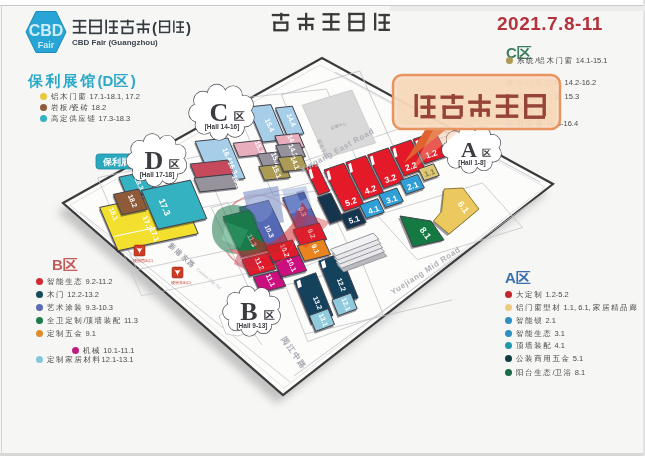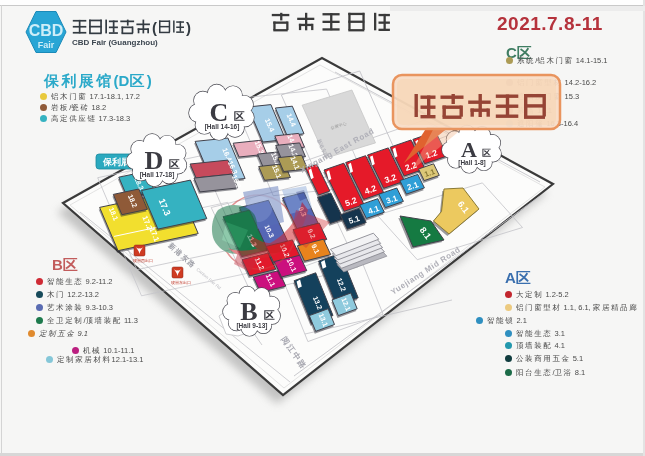--- a/index.html
+++ b/index.html
@@ -352,45 +352,45 @@
 <rect x="374.0" y="12.8" width="2.3" height="17.5"></rect>
 <rect x="378.5" y="13.9" width="11.4" height="2.3"></rect>
 <rect x="378.5" y="21.5" width="11.4" height="2.3"></rect>
 <rect x="378.5" y="28.7" width="11.4" height="2.3"></rect>
 <rect x="383.5" y="13.9" width="2.3" height="15.2"></rect>
 </g>
 
 <text x="497" y="30" font-size="19" font-weight="bold" fill="#b5323c" letter-spacing="0.5">2021.7.8-11</text>
 </svg>
 
-<div class="ltitle" style="left:44px;top:72px;color:#2ba9c9;"><span style="letter-spacing:2.4px">保利展馆</span>(D<span style="letter-spacing:2.4px">区</span>)</div>
+<div class="ltitle" style="left:28px;top:72px;color:#2ba9c9;"><span style="letter-spacing:2.4px">保利展馆</span>(D<span style="letter-spacing:2.4px">区</span>)</div>
 <div class="litem" style="left:40px;top:92px;"><span class="dot" style="background:#e8c93c"></span><span style="letter-spacing:1.6px">铝木门窗</span> 17.1-18.1, 17.2</div>
 <div class="litem" style="left:40px;top:103px;"><span class="dot" style="background:#8f5a38"></span><span style="letter-spacing:1.6px">岩板</span>/<span style="letter-spacing:1.6px">瓷砖</span> 18.2</div>
 <div class="litem" style="left:40px;top:114px;"><span class="dot" style="background:#35b2c1"></span><span style="letter-spacing:1.6px">高定供应链</span> 17.3-18.3</div>
 
 <div class="ltitle" style="left:36px;top:256px;color:#c25c5c;padding-left:16px;">B<span style="letter-spacing:2.4px">区</span></div>
 <div class="litem" style="left:36px;top:277px;"><span class="dot" style="background:#cf2b35"></span><span style="letter-spacing:1.6px">智能生态</span> 9.2-11.2</div>
 <div class="litem" style="left:36px;top:290px;"><span class="dot" style="background:#174a5a"></span><span style="letter-spacing:1.6px">木门</span> 12.2-13.2</div>
 <div class="litem" style="left:36px;top:303px;text-align:center;"><span class="dot" style="background:#5a6cb2"></span><span style="letter-spacing:1.6px">艺术涂装</span> 9.3-10.3</div>
 <div class="litem" style="left:36px;top:316px;"><span class="dot" style="background:#1d7a4d"></span><span style="letter-spacing:1.6px">全卫定制</span>/<span style="letter-spacing:1.6px">顶墙装配</span> 11.3</div>
-<div class="litem" style="left:28px;top:329px;font-style:italic;"><span class="dot" style="background:#e08a2e"></span><span style="letter-spacing:1.6px">定制五金</span> 9.1</div>
+<div class="litem" style="left:36px;top:329px;"><span class="dot" style="background:#e08a2e"></span><span style="letter-spacing:1.6px">定制五金</span> 9.1</div>
 <div class="litem" style="left:36px;top:346px;margin-left:36px;"><span class="dot" style="background:#bb1f80"></span><span style="letter-spacing:1.6px">机械</span> 10.1-11.1</div>
-<div class="litem" style="left:36px;top:355px;margin-left:10px;"><span class="dot" style="background:#85c7d8"></span><span style="letter-spacing:1.6px">定制家居材料</span>12.1-13.1</div>
+<div class="litem" style="left:36px;top:355px;"><span class="dot" style="background:#85c7d8"></span><span style="letter-spacing:1.6px">定制家居材料</span>12.1-13.1</div>
 
 <div class="ltitle" style="left:506px;top:44px;color:#3f7d62;">C<span style="letter-spacing:2.4px">区</span></div>
 <div class="litem" style="left:506px;top:56px;"><span class="dot" style="background:#ac9b55"></span><span style="letter-spacing:1.6px">系统</span>/<span style="letter-spacing:1.6px">铝木门窗</span> 14.1-15.1</div>
 <div class="litem" style="left:506px;top:78px;"><span class="dot" style="background:#96939c"></span><span style="letter-spacing:1.6px">铝门窗型材</span> 14.2-16.2</div>
 <div class="litem" style="left:506px;top:92px;"><span class="dot" style="background:#e9aebd"></span><span style="letter-spacing:1.6px">遮阳及门窗</span> 15.3</div>
 <div class="litem" style="left:506px;top:106px;"><span class="dot" style="background:#c64a5c"></span><span style="letter-spacing:1.6px">幕墙</span> 16.1</div>
 <div class="litem" style="left:506px;top:119px;"><span class="dot" style="background:#a6cee8"></span><span style="letter-spacing:1.6px">遮阳篷</span> 16.3-16.4</div>
 
 <div class="ltitle" style="left:505px;top:269px;color:#3a6fae;">A<span style="letter-spacing:2.4px">区</span></div>
 <div class="litem" style="left:505px;top:290px;"><span class="dot" style="background:#c2262e"></span><span style="letter-spacing:1.6px">大定制</span> 1.2-5.2</div>
 <div class="litem" style="left:505px;top:303px;"><span class="dot" style="background:#ecca80"></span><span style="letter-spacing:1.6px">铝门窗型材</span> 1.1, 6.1, <span style="letter-spacing:1.6px">家居精品廊</span></div>
-<div class="litem" style="left:476px;top:316px;"><span class="dot" style="background:#2f8fc0"></span><span style="letter-spacing:1.6px">智能锁</span> 2.1</div>
+<div class="litem" style="left:505px;top:316px;"><span class="dot" style="background:#2f8fc0"></span><span style="letter-spacing:1.6px">智能锁</span> 2.1</div>
 <div class="litem" style="left:505px;top:329px;"><span class="dot" style="background:#2f8fc0"></span><span style="letter-spacing:1.6px">智能生态</span> 3.1</div>
 <div class="litem" style="left:505px;top:341px;"><span class="dot" style="background:#2398ad"></span><span style="letter-spacing:1.6px">顶墙装配</span> 4.1</div>
 <div class="litem" style="left:505px;top:354px;"><span class="dot" style="background:#113d3f"></span><span style="letter-spacing:1.6px">公装商用五金</span> 5.1</div>
 <div class="litem" style="left:505px;top:368px;"><span class="dot" style="background:#1c6b48"></span><span style="letter-spacing:1.6px">阳台生态</span>/<span style="letter-spacing:1.6px">卫浴</span> 8.1</div>
 
 <svg width="645" height="456" style="position:absolute;left:0;top:0;z-index:30;">
 
 <g>
       <rect x="96" y="154" width="50" height="15" rx="3" fill="#2aa9bf" stroke="#1b8aa0" stroke-width="0.8"></rect>
       <text x="121" y="165" font-size="9" fill="#fff" font-weight="bold" text-anchor="middle">保利展馆</text>

